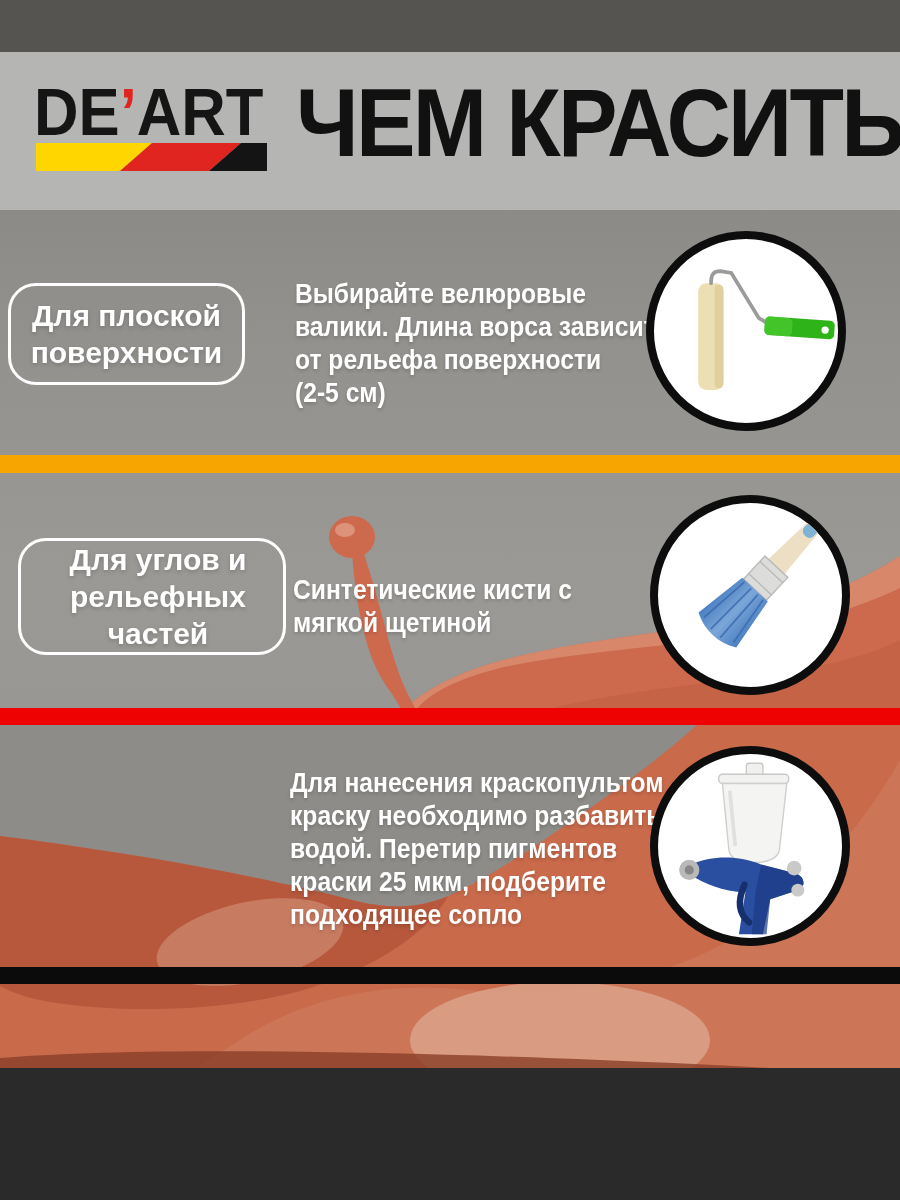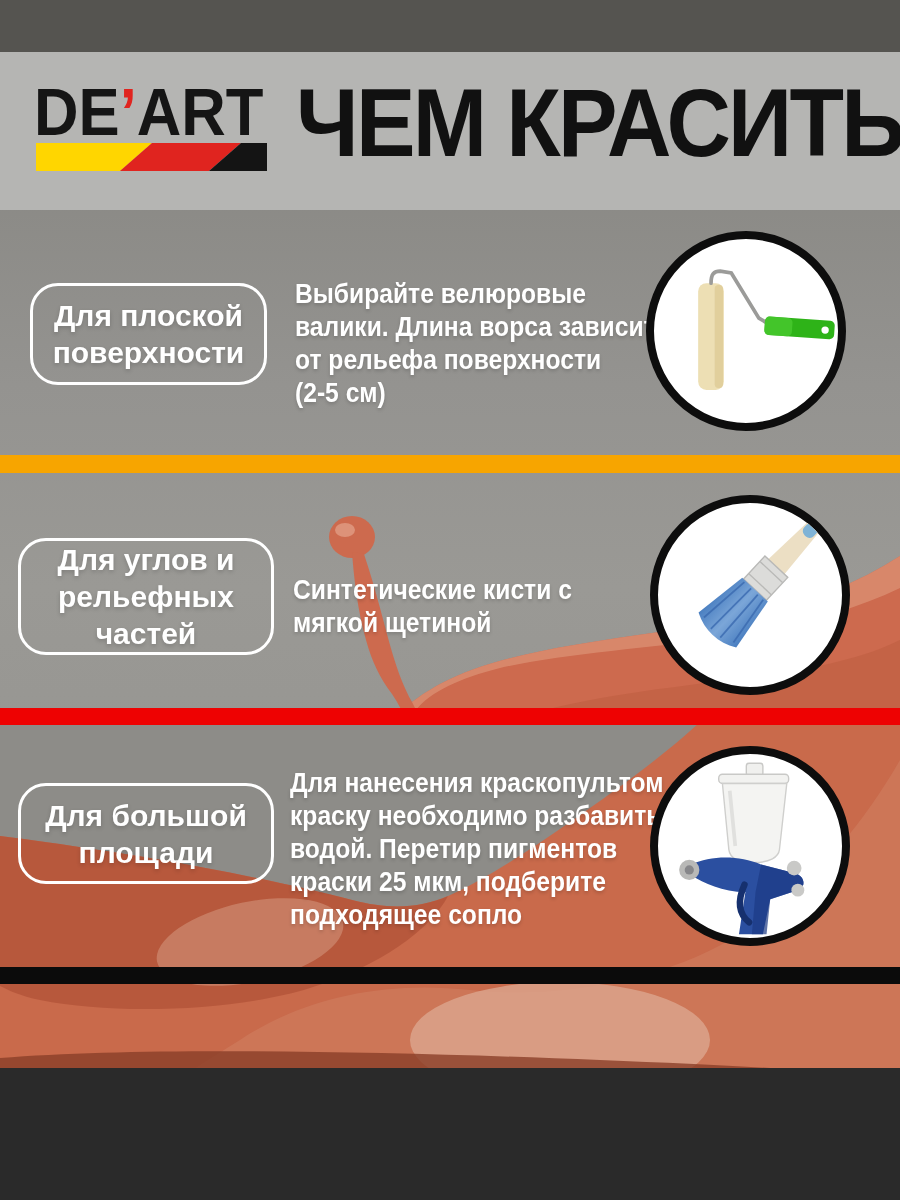--- a/index.html
+++ b/index.html
@@ -27,22 +27,22 @@
   .block-black{left:603px;top:1083px;width:297px;height:117px;background:#0a0a0a;z-index:2;}
   
   .splash{left:0;top:450px;z-index:1;}
   
   .label-box{
     border:3px solid #fff;border-radius:28px;color:#fff;z-index:4;
     display:flex;align-items:center;justify-content:center;text-align:center;
     font-size:30px;font-weight:bold;line-height:37px;white-space:pre-line;
     text-shadow:0 2px 4px rgba(0,0,0,.18);
   }
-  .box-1{left:30px;top:283px;width:231px;height:96px;justify-content:center;}
-  .box-2{left:18px;top:538px;width:250px;height:111px;}
+  .box-1{left:8px;top:283px;width:231px;height:96px;justify-content:center;}
+  .box-2{left:18px;top:538px;width:250px;height:111px;padding-left:12px;}
   .box-3{left:18px;top:783px;width:250px;height:95px;}
   .desc{
     color:#fff;font-size:28px;font-weight:bold;line-height:33px;white-space:pre-line;z-index:4;
     transform:scaleX(.88);transform-origin:left top;text-shadow:0 2px 4px rgba(0,0,0,.18);
   }
   .desc-1{left:295px;top:277px;width:460px;}
   .desc-2{left:293px;top:573px;width:460px;}
   .desc-3{left:290px;top:766px;width:460px;}
   
   .tool-circle{
@@ -163,24 +163,20 @@
         <g stroke="#3a6ab0" stroke-width="2" opacity="0.8">
           <line x1="86" y1="94" x2="80" y2="152"></line>
           <line x1="96" y1="94" x2="94" y2="156"></line>
           <line x1="106" y1="94" x2="108" y2="156"></line>
           <line x1="114" y1="94" x2="122" y2="150"></line>
         </g>
       </g>
     </svg>
   </div>
 
-  <div class="abs label-box box-3">
-    <span>Для большой
-площади</span>
-  </div>
   <div class="abs desc desc-3">Для нанесения краскопультом
 краску необходимо разбавить
 водой. Перетир пигментов
 краски 25 мкм, подберите
 подходящее сопло</div>
   <div class="abs tool-circle circ-3">
     <svg width="184" height="184" viewBox="0 0 200 200" aria-hidden="true">
       <rect x="96" y="10" width="18" height="14" rx="3" fill="#f0f0ee" stroke="#c9c9c7" stroke-width="1.5"></rect>
       <rect x="66" y="22" width="76" height="10" rx="4" fill="#f2f2f0" stroke="#c9c9c7" stroke-width="1.5"></rect>
       <path d="M70,32 L140,32 L132,104 C131,112 122,118 104,118 C86,118 78,112 77,104 Z" fill="#f4f4f2" stroke="#cfcfcd" stroke-width="1.5"></path>

